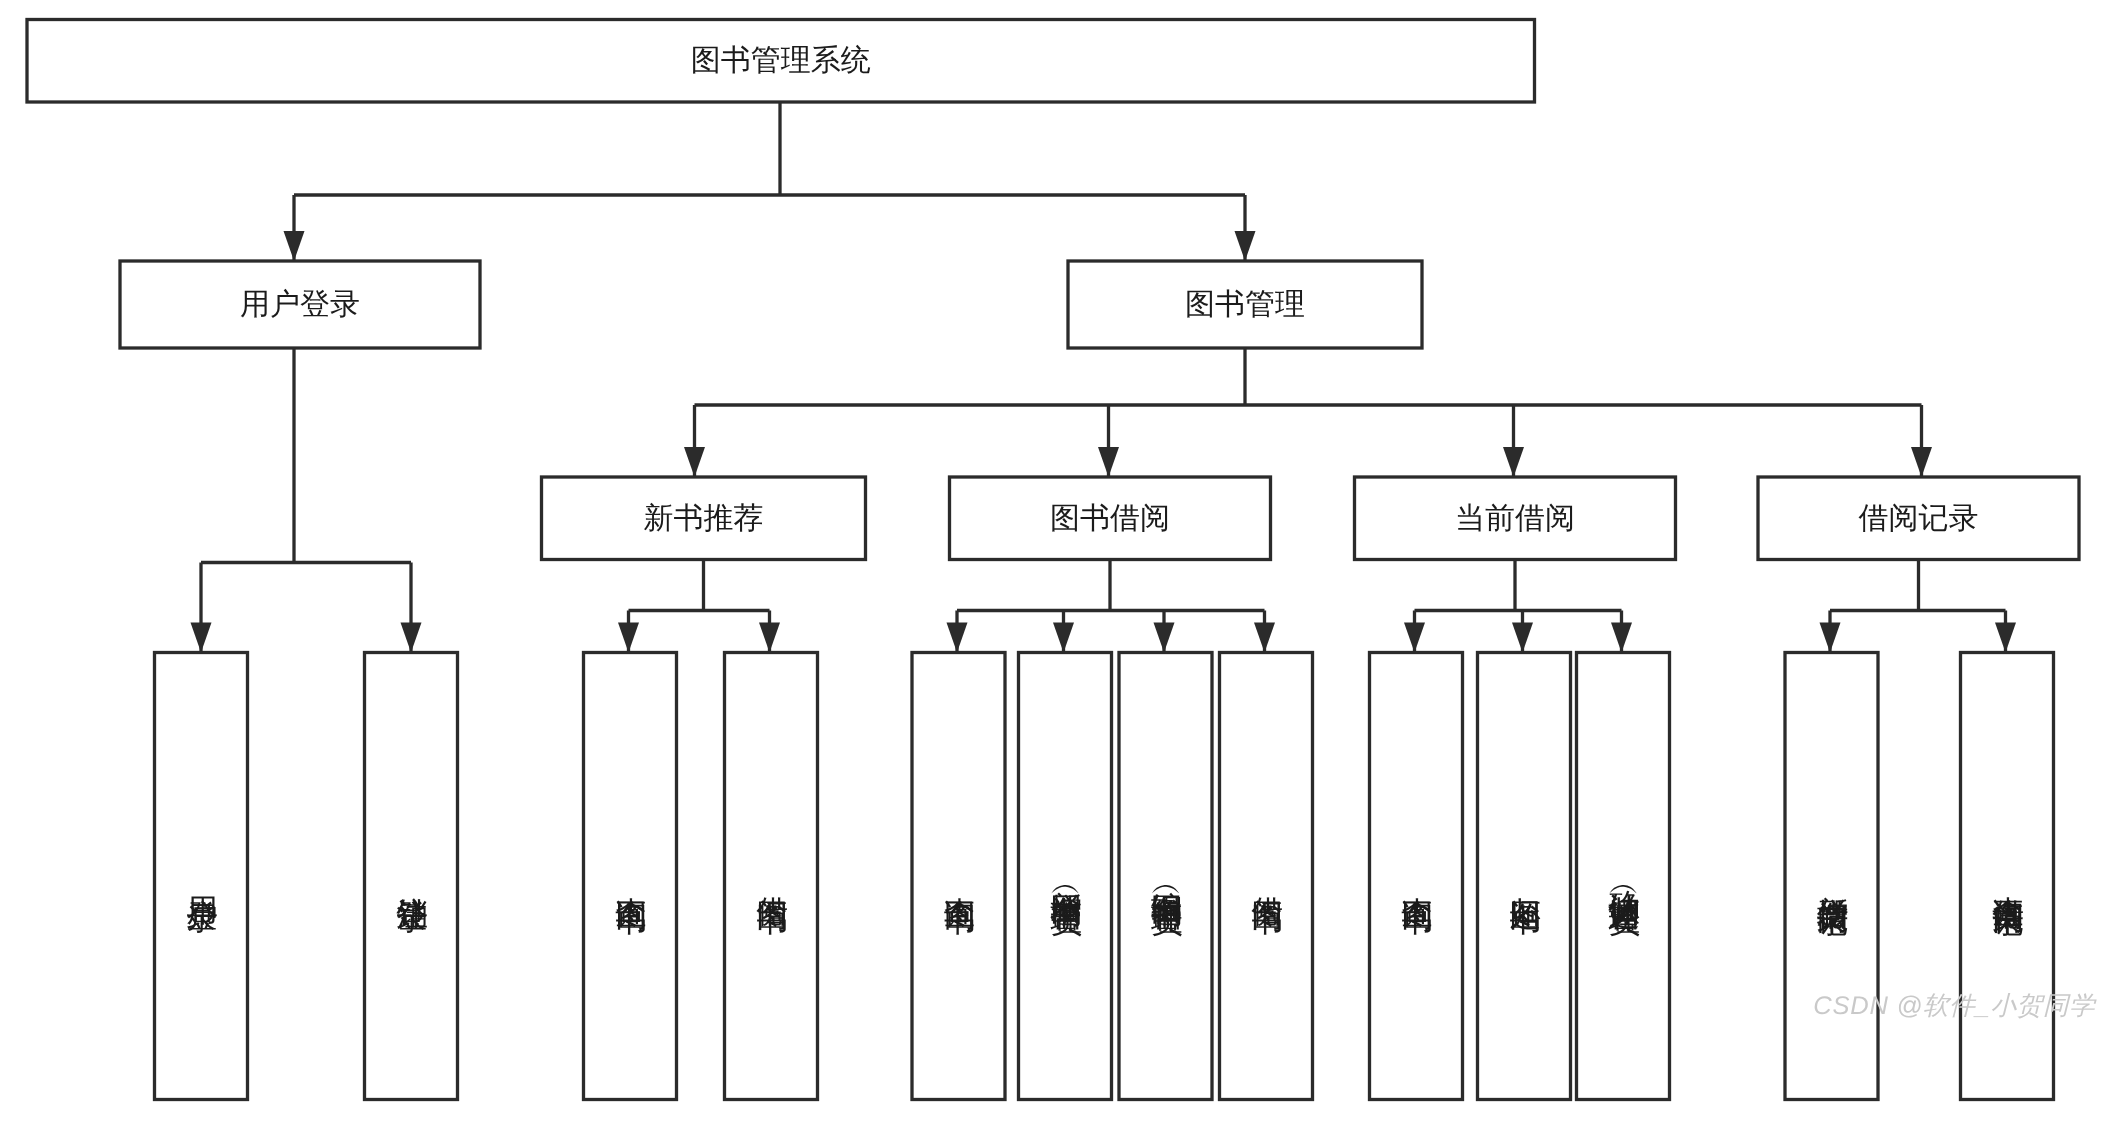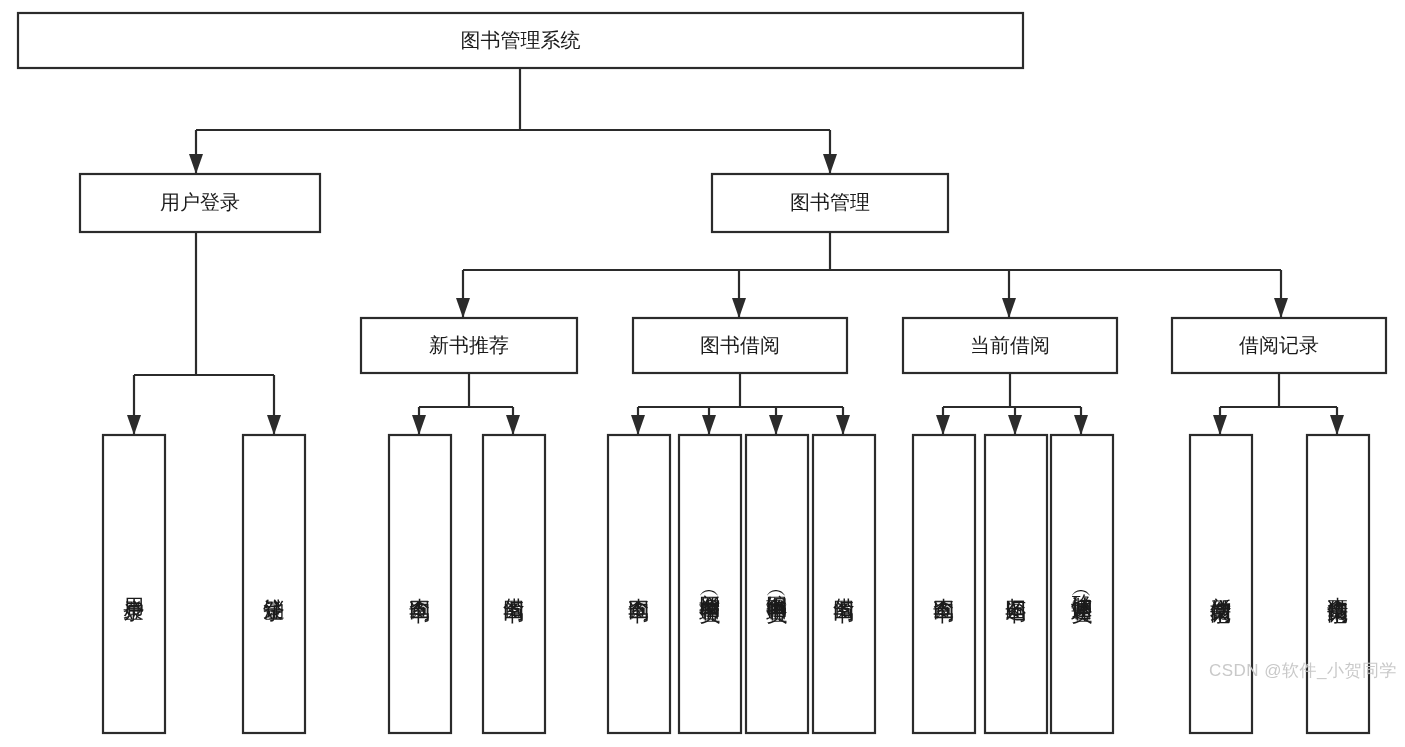--- a/index.html
+++ b/index.html
@@ -64,20 +64,21 @@
   }
   #watermark {
     position: absolute;
     right: 8px;
     bottom: 2px;
     font-family: "Liberation Sans", "DejaVu Sans", sans-serif;
     font-size: 17px;
     color: #c9c9c9;
     letter-spacing: 0.5px;
     white-space: nowrap;
+    font-style: italic;
   }
 </style>
 </head>
 <body>
 
 <div id="diagram-root">
 
   <svg id="flow-svg" viewBox="0 0 1405 747">
     <g id="connectors-layer">
         <line x1="520" y1="68" x2="520" y2="130" class="connector"></line>

